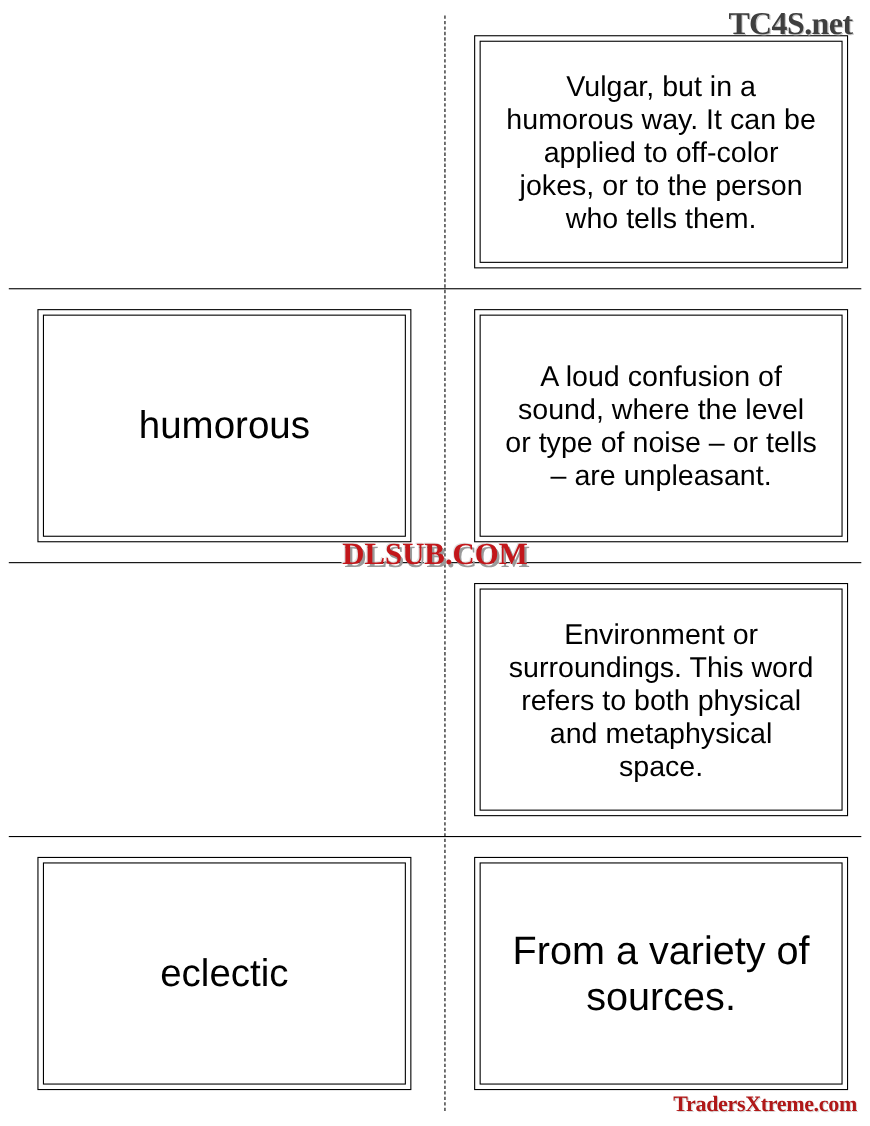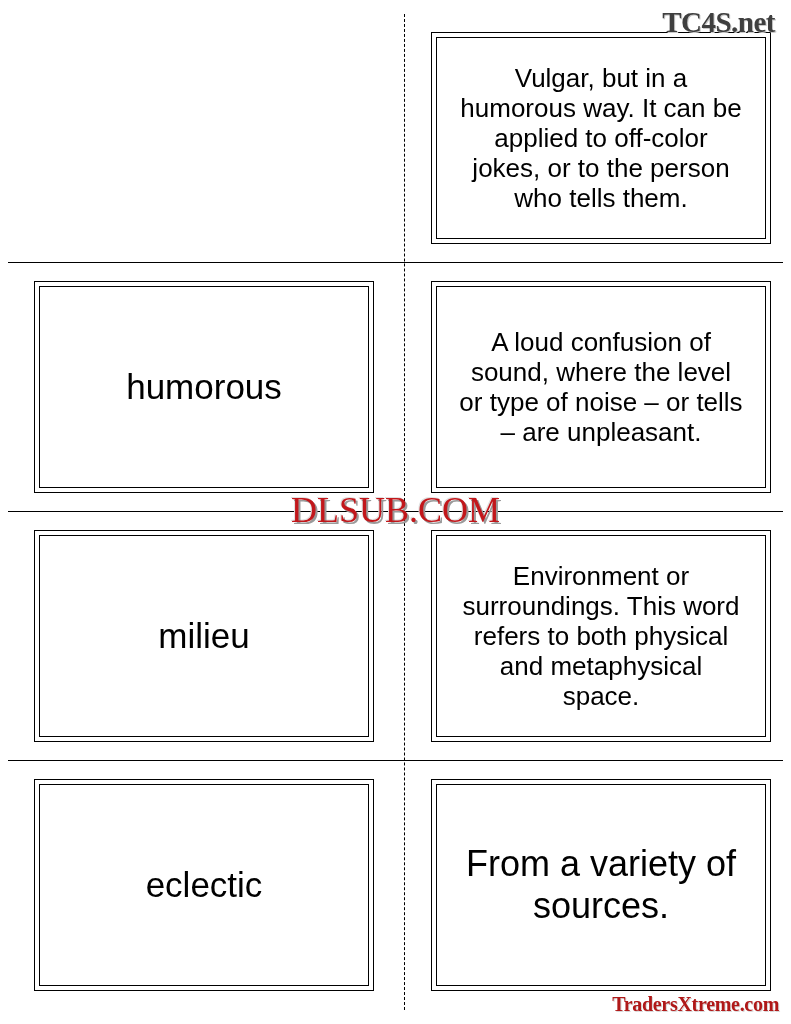--- a/index.html
+++ b/index.html
@@ -47,22 +47,22 @@
     letter-spacing: -0.3px;
     text-shadow: 1px 1px 0 #d8d8d8;
     z-index: 40;
   }
   .wm-center {
     position: absolute;
     left: 50%;
     top: 489px;
     transform: translateX(-50%);
     font-family: "Liberation Serif", serif;
-    font-weight: normal;
-    font-size: 36px;
+    font-weight: bold;
+    font-size: 28px;
     color: #c2171b;
     letter-spacing: 0px;
     text-shadow: 2px 2px 0 #9a9a9a, -1px -1px 0 #e0e0e0;
     z-index: 40;
     white-space: nowrap;
   }
 
   
   .grid {
     position: absolute;
@@ -176,27 +176,20 @@
       </div>
     </div>
     <div class="cell col-right row-1">
       <div class="card">
         <div class="card-inner">
           <div class="card-text def">A loud confusion of sound, where the level or type of noise – or tells – are unpleasant.</div>
         </div>
       </div>
     </div>
 
-    <div class="cell col-left row-2">
-      <div class="card">
-        <div class="card-inner">
-          <div class="card-text term">milieu</div>
-        </div>
-      </div>
-    </div>
     <div class="cell col-right row-2">
       <div class="card">
         <div class="card-inner">
           <div class="card-text def">Environment or surroundings. This word refers to both physical and metaphysical space.</div>
         </div>
       </div>
     </div>
 
     <div class="cell col-left row-3">
       <div class="card">

